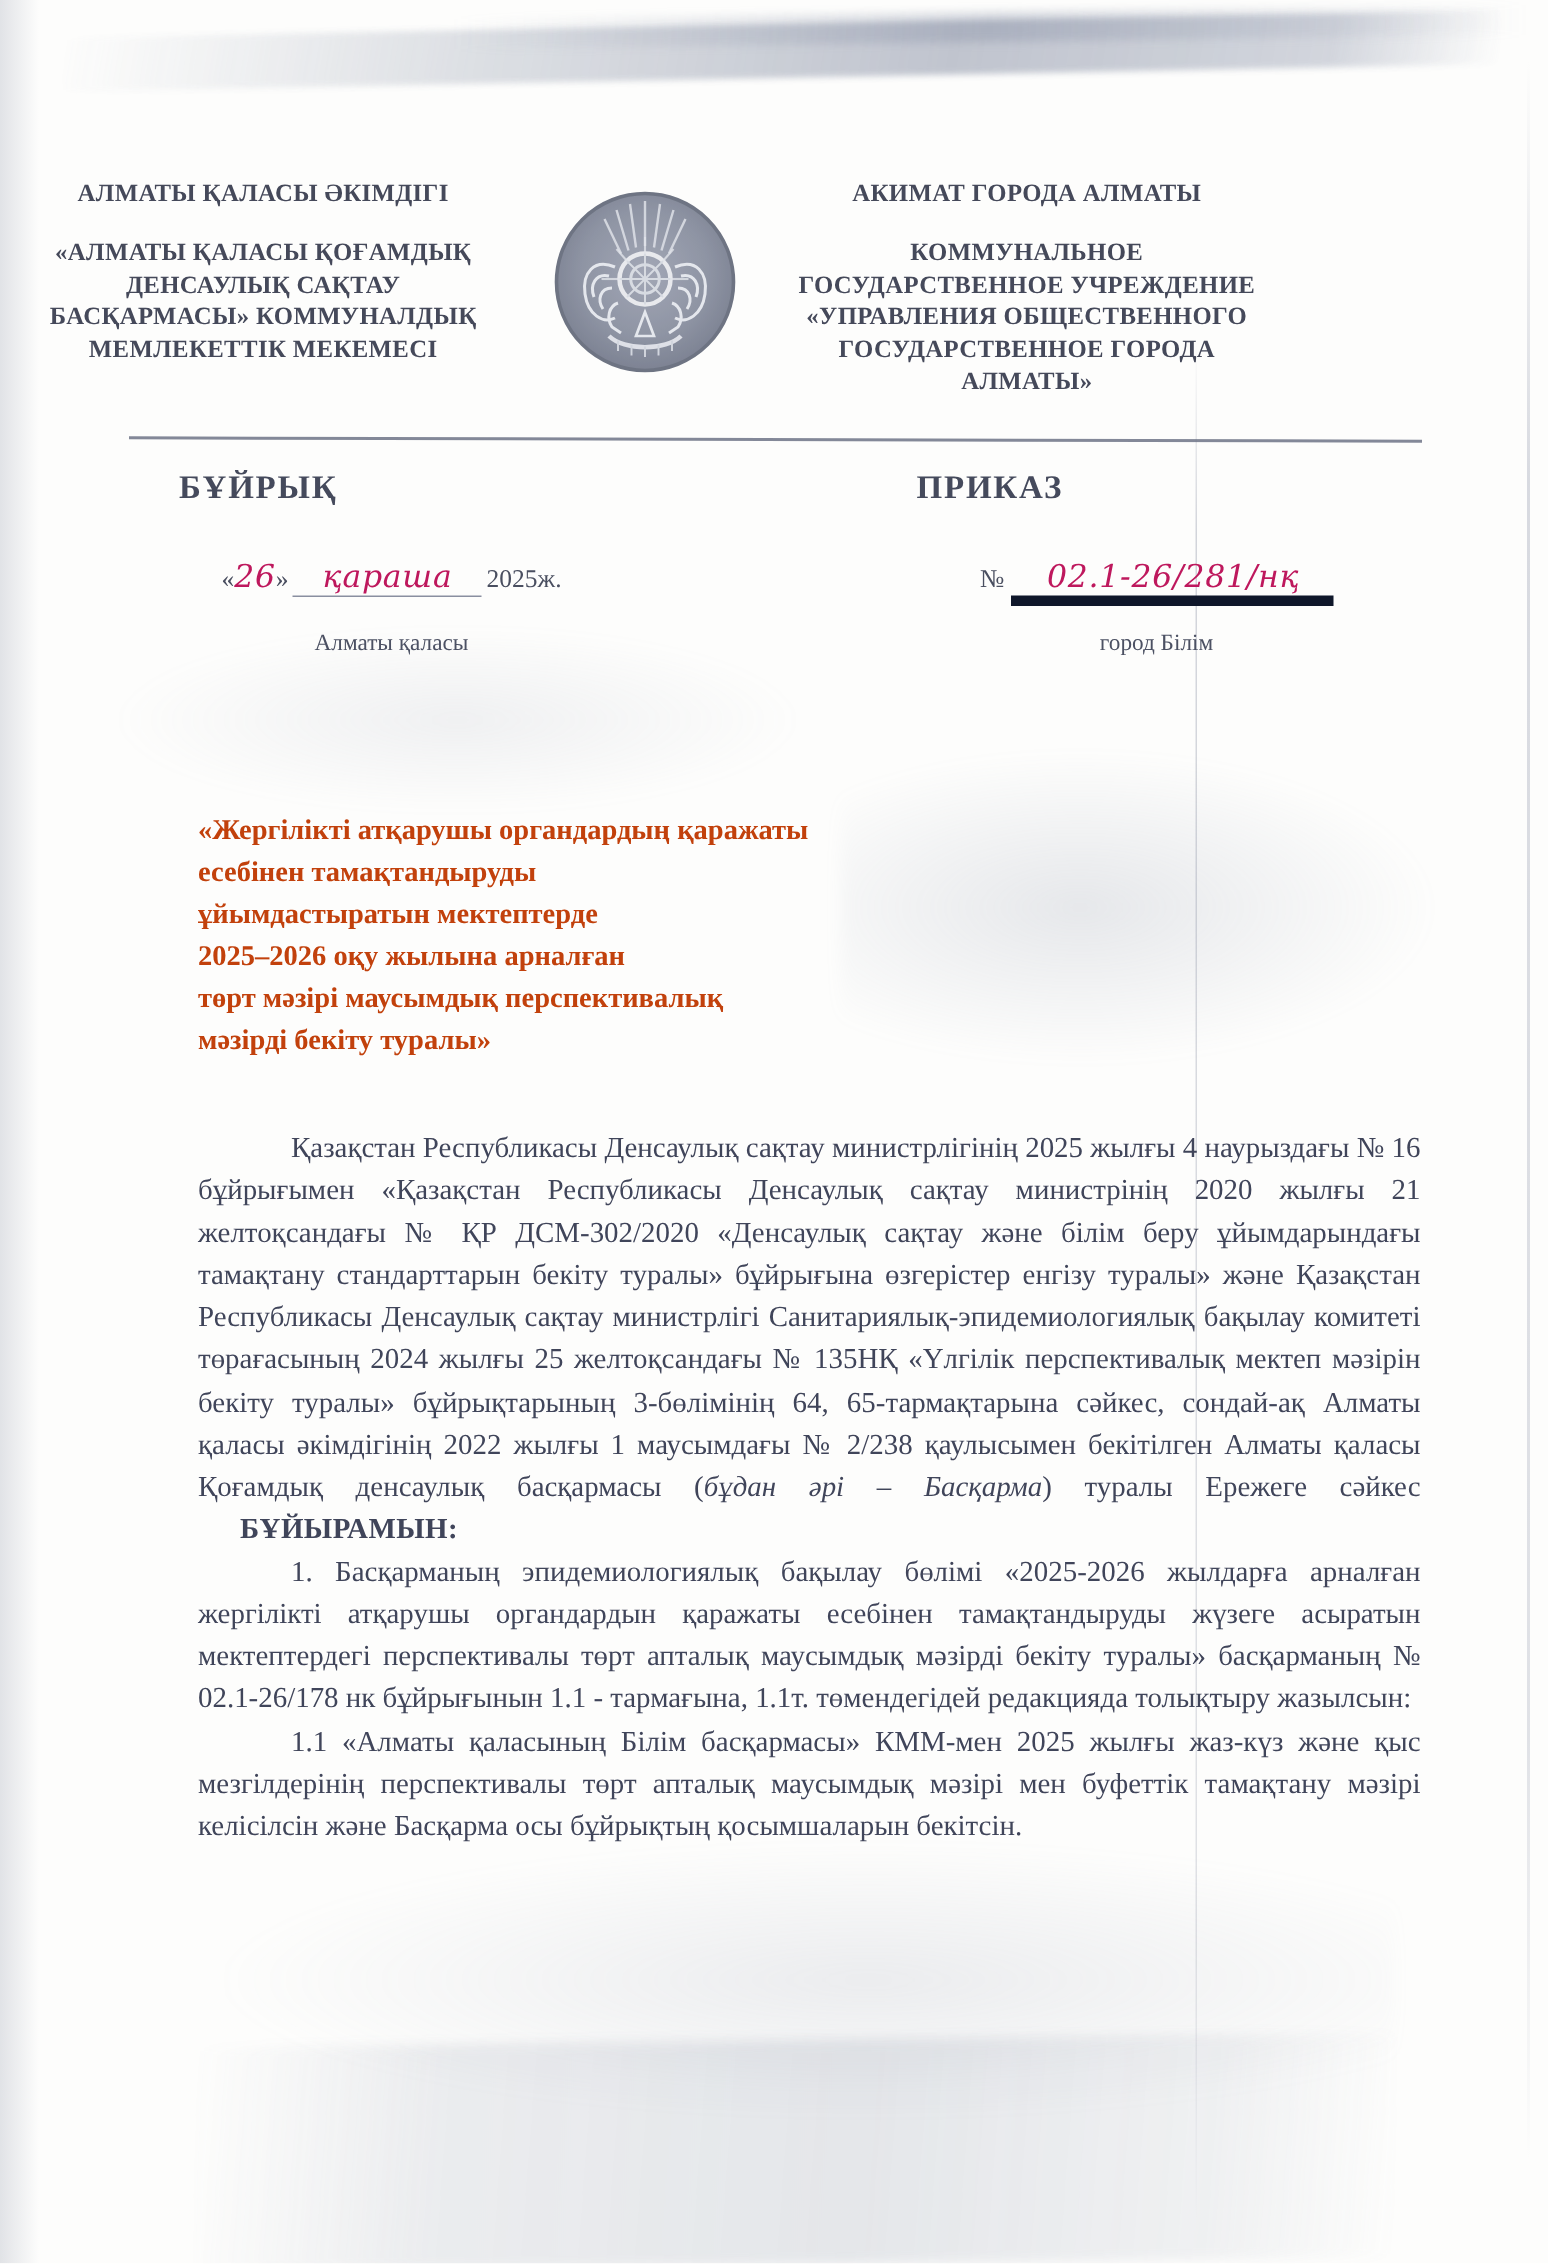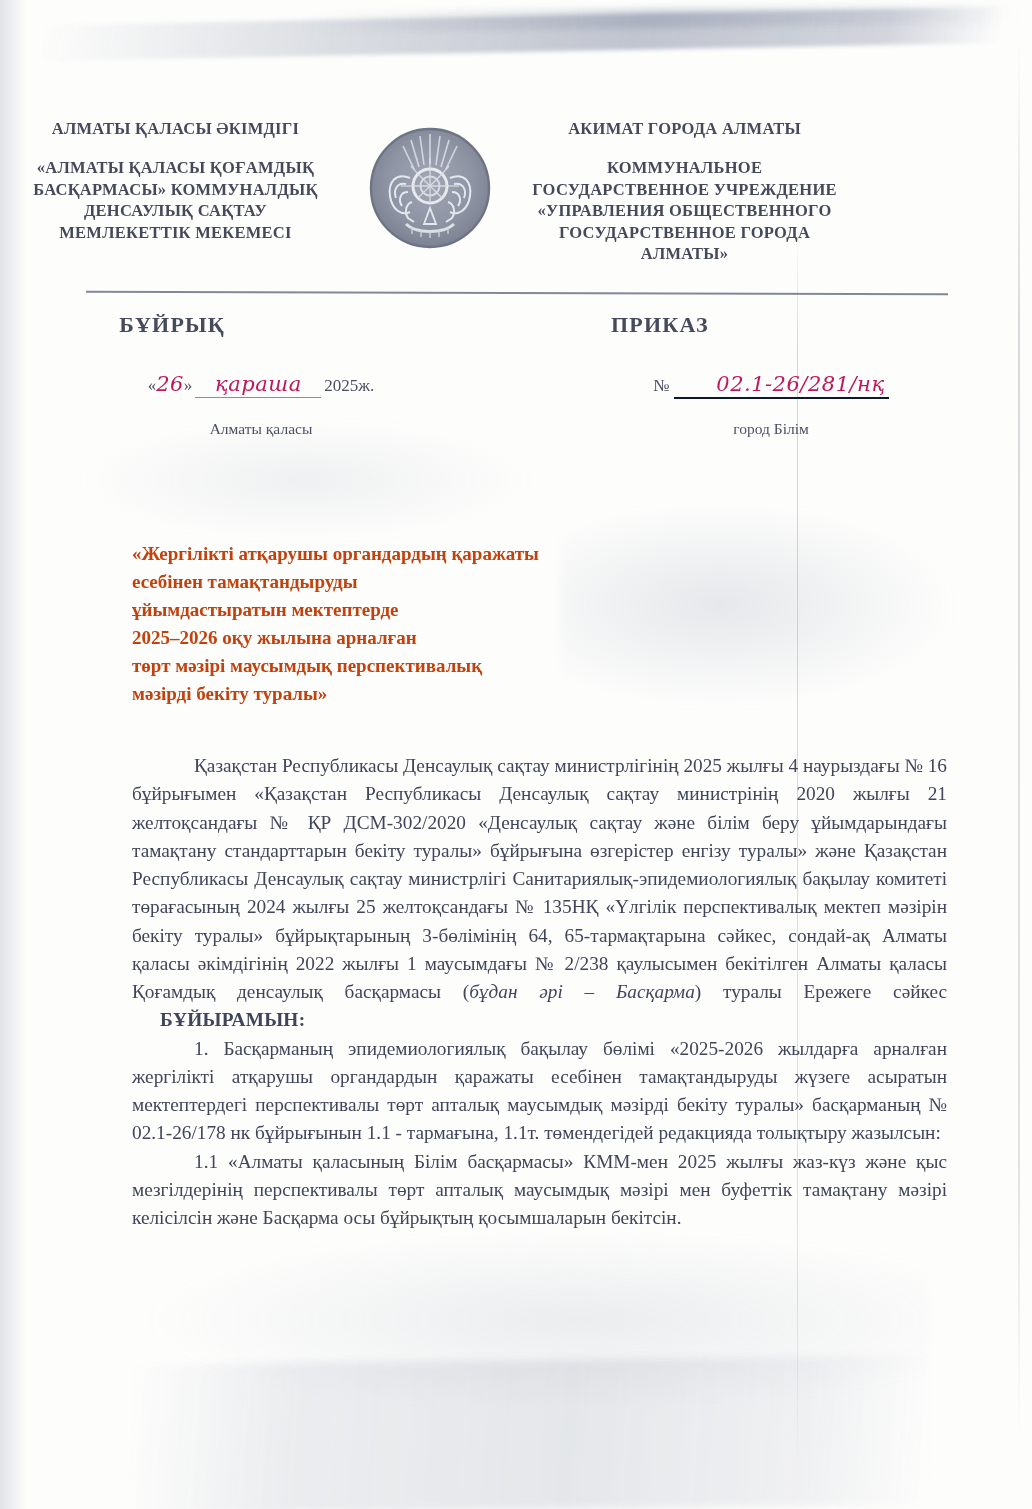--- a/index.html
+++ b/index.html
@@ -159,22 +159,22 @@
   }
   .num-line {
     display: inline-block;
     font-size: 17px;
     color: #4a4f60;
     white-space: nowrap;
   }
   .num-blank {
     display: inline-block;
     min-width: 205px;
-    border-bottom: 2px solid #0f172a;
-    text-align: right;
+    border-bottom: 7px solid #0f172a;
+    text-align: center;
     padding: 0 4px 1px 6px;
     margin-left: 4px;
   }
 
   .city-row {
     position: absolute;
     left: 0; top: 420px; width: 1032px;
     display: flex;
     justify-content: center;
   }
@@ -227,22 +227,22 @@
   <div class="scan-noise blotch-a"></div>
   <div class="scan-noise blotch-b"></div>
   <div class="scan-noise blotch-c"></div>
   <div class="scan-noise bottom-haze"></div>
 
   <div class="letterhead ink">
 
     <div class="lh-col lh-left">
       <div class="lh-top">АЛМАТЫ ҚАЛАСЫ ӘКІМДІГІ</div>
       <div>«АЛМАТЫ ҚАЛАСЫ ҚОҒАМДЫҚ</div>
+      <div>ДЕНСАУЛЫҚ САҚТАУ</div>
       <div>БАСҚАРМАСЫ» КОММУНАЛДЫҚ</div>
-      <div>ДЕНСАУЛЫҚ САҚТАУ</div>
       <div>МЕМЛЕКЕТТІК МЕКЕМЕСІ</div>
     </div>
 
     <div class="emblem-wrap">
       <svg class="emblem" viewBox="0 0 128 128">
         <defs>
           <radialGradient id="gshade" cx="50%" cy="45%" r="58%">
             <stop offset="0%" stop-color="#8e94a6"></stop>
             <stop offset="62%" stop-color="#767d90"></stop>
             <stop offset="100%" stop-color="#5d6478"></stop>

